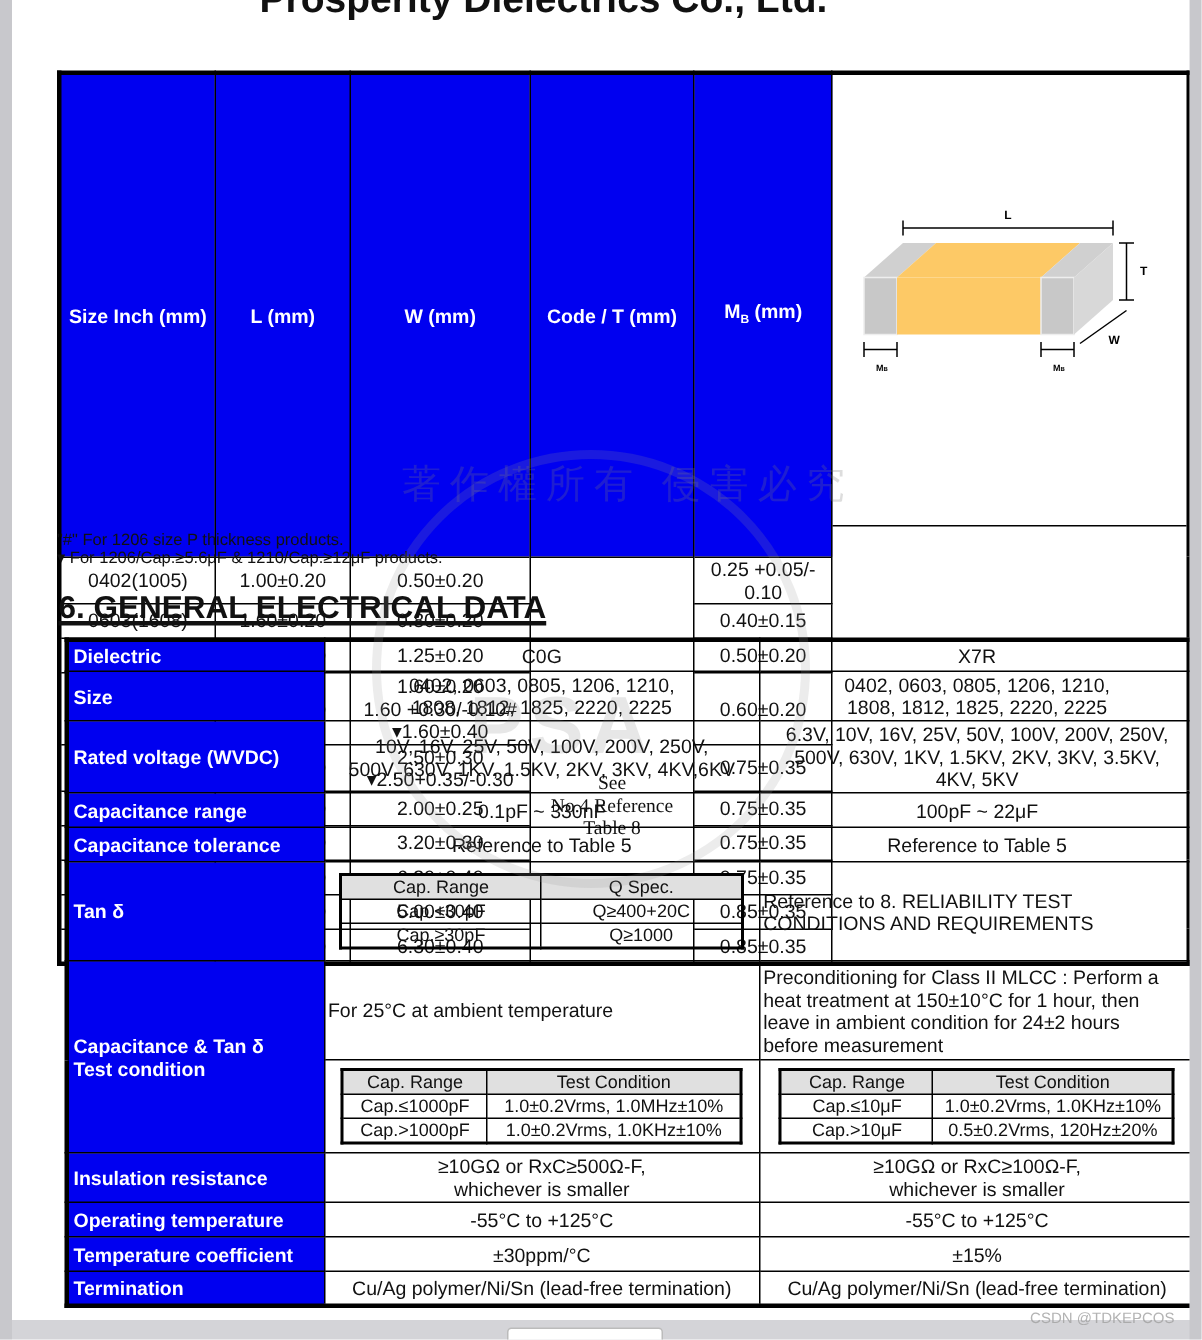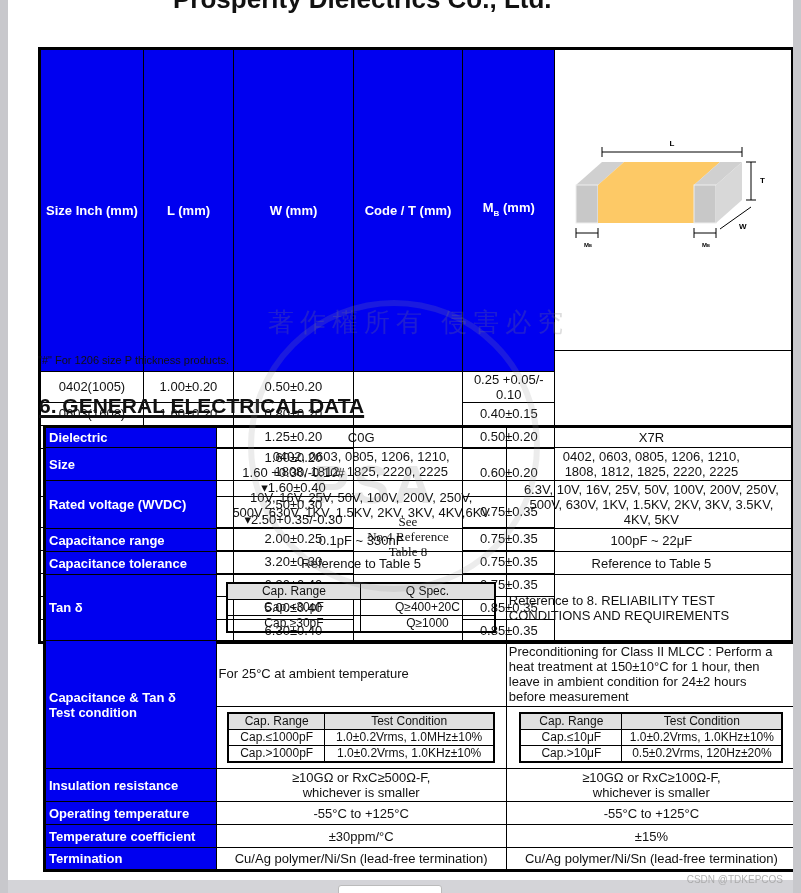--- a/index.html
+++ b/index.html
@@ -244,20 +244,21 @@
           </td>
           <td>
             <div>0.85±0.35</div>
           </td>
         </tr>
       </tbody>
   </table>
 
   <div class="notes">
     <div>"#" For 1206 size P thickness products.</div>
+    <div>▾ For 1206/Cap.≥5.6μF &amp; 1210/Cap.≥12μF products.</div>
   </div>
 
   <div class="sec-title" style="left:31px;top:394px;">6. GENERAL ELECTRICAL DATA</div>
 
   <table class="elec">
     <tbody>
         <tr style="height:21px">
       <td class="lab">Dielectric</td>
       <td class="val">C0G</td>
       <td class="val">X7R</td>

